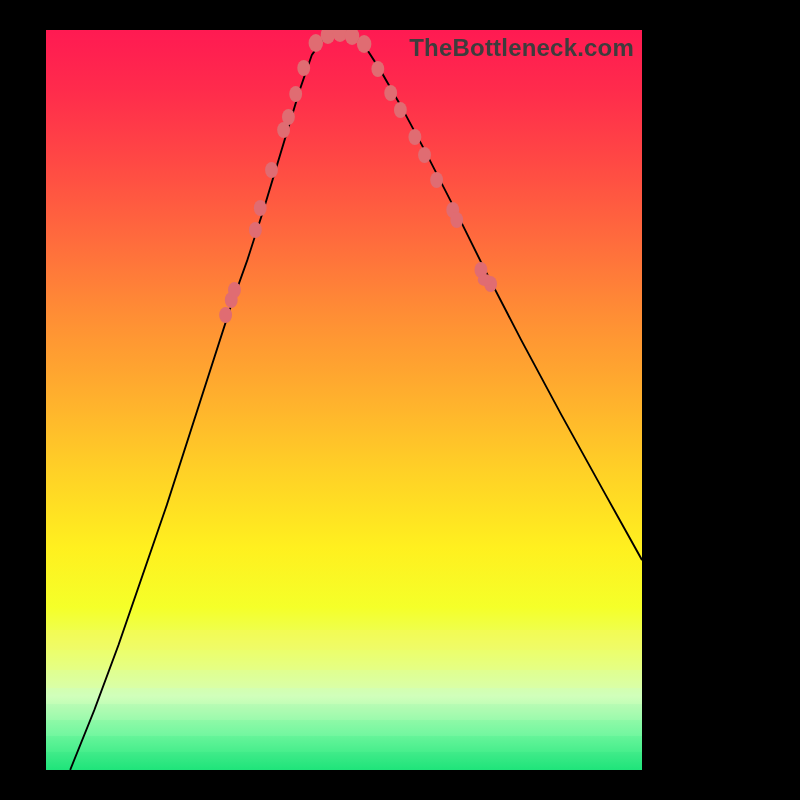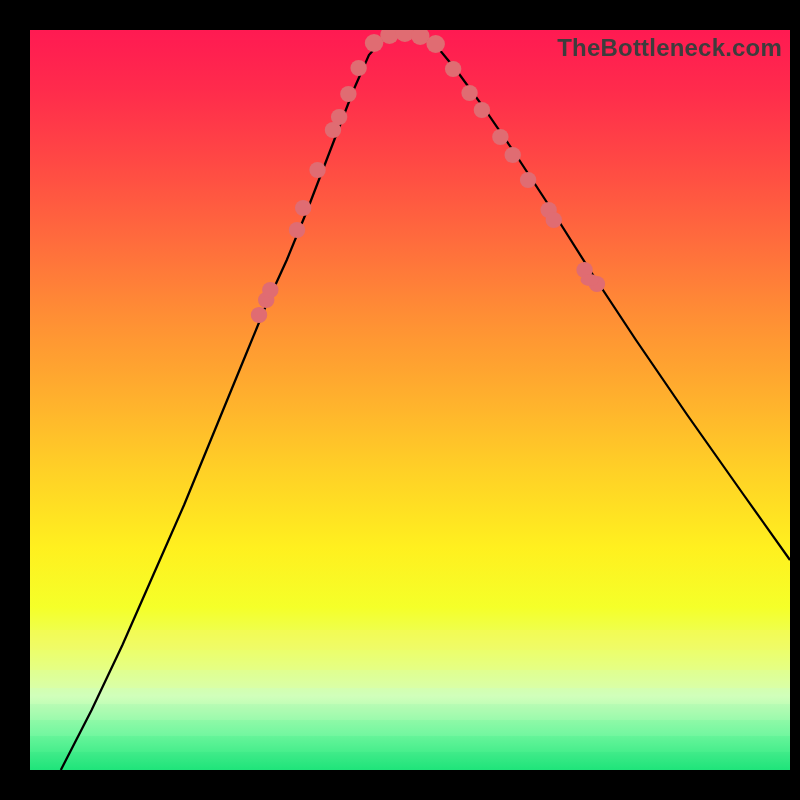--- a/index.html
+++ b/index.html
@@ -12,23 +12,23 @@
     background: #000;
   }
   .outer {
     position: relative;
     width: 800px;
     height: 800px;
     background: #000;
   }
   .plot {
     position: absolute;
-    left: 30px;
+    left: 46px;
     top: 30px;
-    width: 760px;
+    width: 596px;
     height: 740px;
     background: linear-gradient(
       to bottom,
       #ff1a52 0%,
       #ff2b4c 8%,
       #ff4944 18%,
       #ff6a3d 28%,
       #ff8c35 38%,
       #ffb12d 50%,
       #ffd226 60%,

